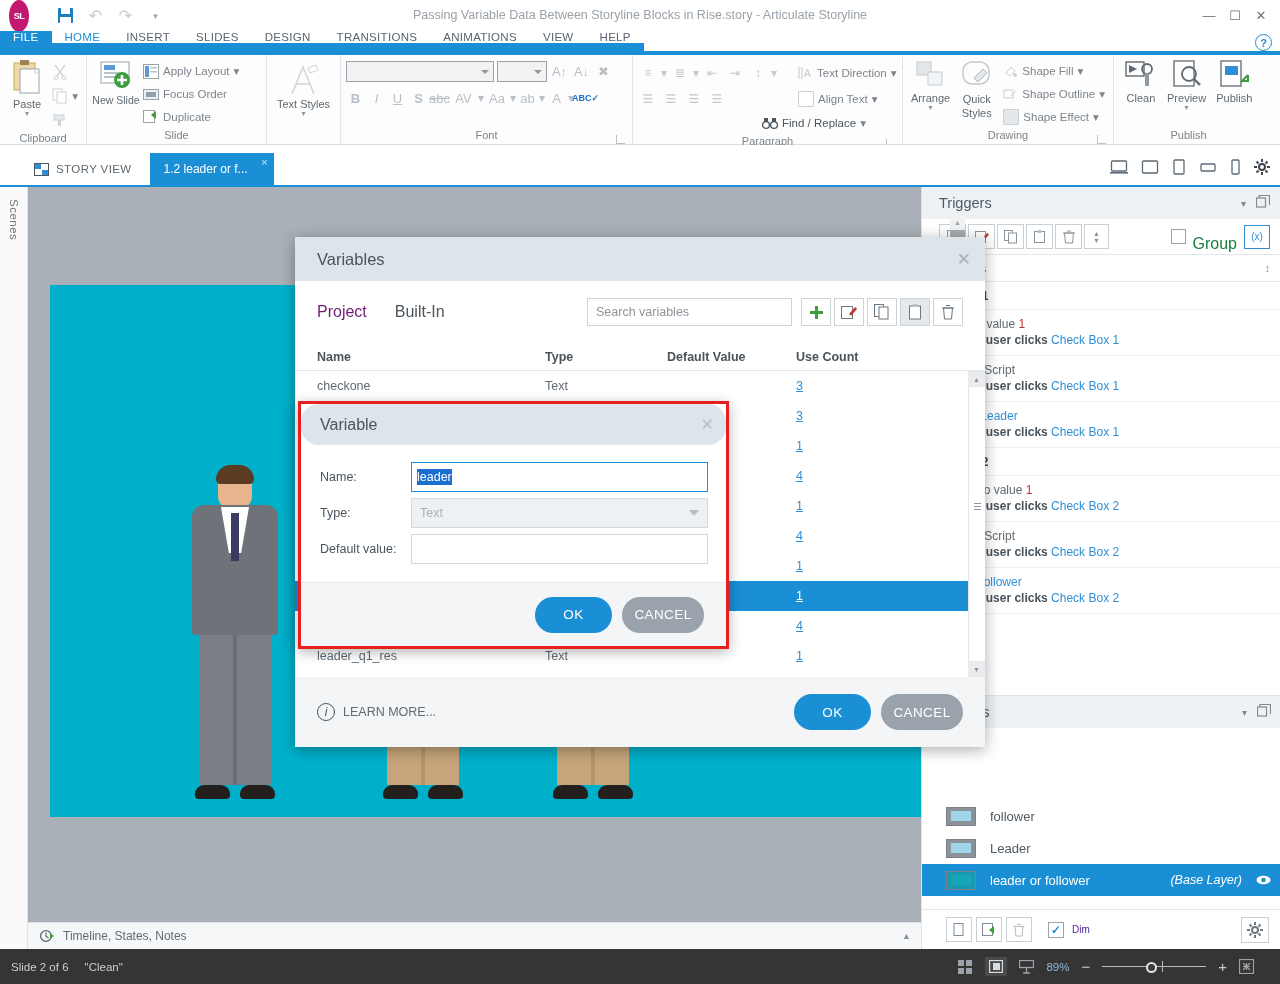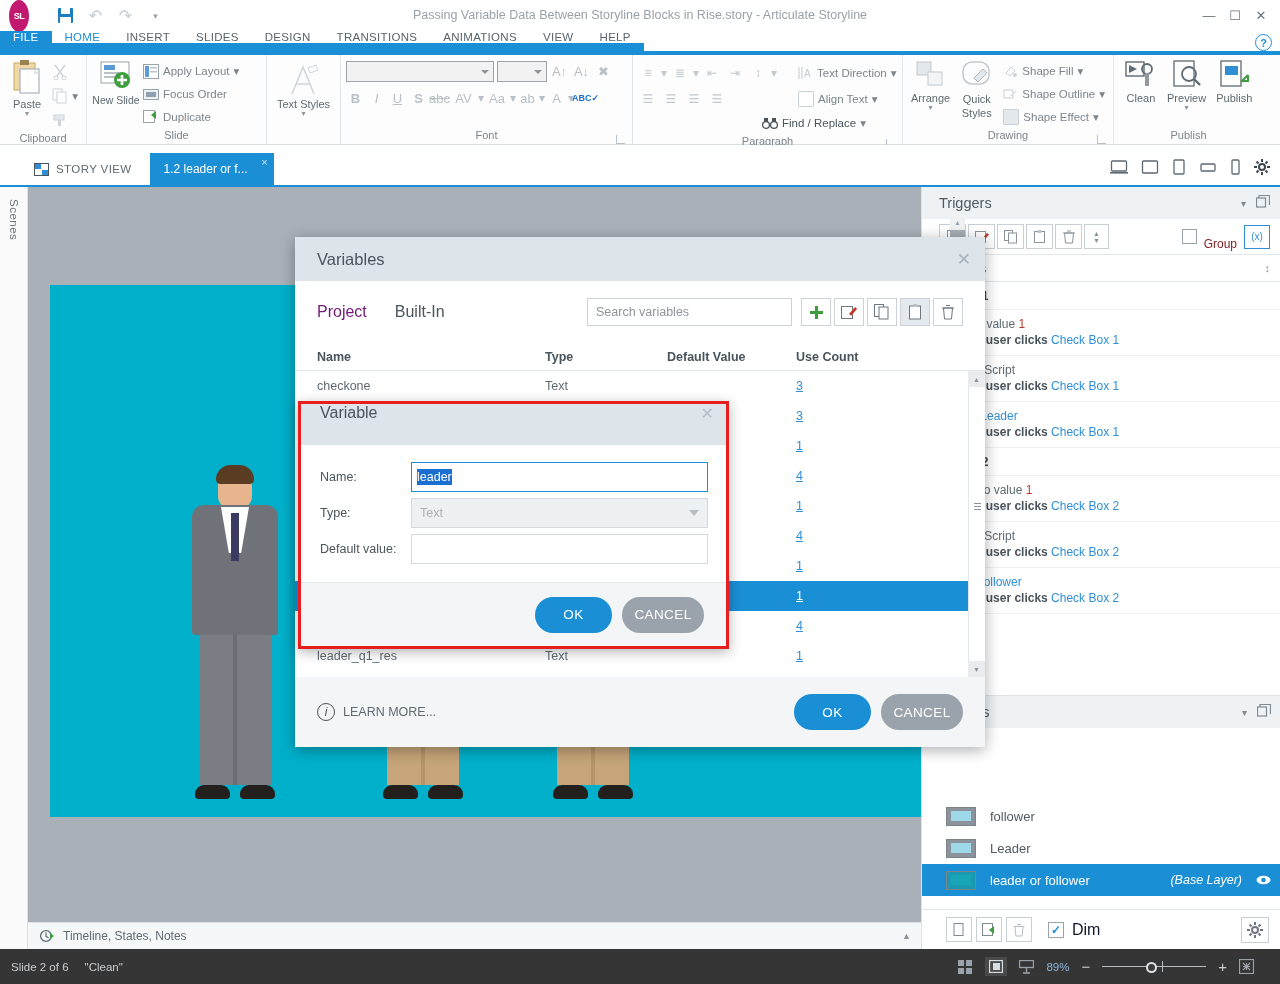--- a/index.html
+++ b/index.html
@@ -197,21 +197,21 @@
   }
   .panel-head .ph-actions { margin-left:auto; display:flex; align-items:center; gap:10px; color:#7f8a93; }
   .trig-toolbar {
     display:flex; align-items:center; height:35px; padding:0 10px 0 17px; gap:2px;
     background:#fff;
   }
   .tb-btn { width:27px;height:25px;border:1px solid #c8d0d7;background:#fff;display:flex;align-items:center;justify-content:center; }
   .tb-spin { width:25px;height:25px;border:1px solid #c8d0d7;background:#fff;display:flex;flex-direction:column;align-items:center;justify-content:center;font-size:7px;color:#8b949c;line-height:7px;}
   .grp-wrap { margin-left:auto; display:flex; align-items:center; gap:7px; }
   .grp-box { width:15px;height:15px;border:1px solid #9aa3ab;background:#fff; }
-  .grp-lbl { font-size:12px;color:#7f1d1d;margin-top:15px; }
+  .grp-lbl { font-size:16px;color:#15803d;margin-top:15px; }
   .grp-var { width:26px;height:24px;border:1px solid #2f8fd6;display:flex;align-items:center;justify-content:center;font-size:10px;color:#2f8fd6; }
   .trig-subhead {
     height:28px; display:flex; align-items:center; padding:0 10px 0 17px;
     border-top:1px solid #e2e7ec; border-bottom:1px solid #e2e7ec;
     font-size:13px; color:#4f5a63; background:#fff;
   }
   .trig-collapse { margin-left:auto; color:#8b949c; font-size:11px; }
   .trig-list { background:#fff; }
   .trig-group-title {
     height:28px; display:flex; align-items:center; padding-left:17px;
@@ -337,22 +337,22 @@
   .btn-cancel { background:#9aa3ab; min-width:82px; }
   .foot-btns { margin-left:auto; display:flex; gap:10px; }
 
   
   .dlg-variable {
     position:absolute; left:298px; top:401px; width:431px; height:248px;
     border:3px solid #e62020; background:#fff;
     box-shadow:0 3px 12px rgba(0,0,0,.3);
   }
   .vm-title {
-    height:41px; background:#dde4ea; display:flex; 
-    padding:0 12px 0 19px; font-size:16px; color:#4a545c;
+    height:41px; background:#dde4ea; display:flex; align-items:center;
+    padding:0 12px 0 19px; font-size:16px; color:#4a545c;border-radius:18px;
   }
   .vm-x { margin-left:auto; font-size:16px; color:#b6bec5; }
   .vm-body { padding:16px 18px 0 19px; background:#fff; height:127px; }
   .vm-row { display:flex; align-items:center; height:31px; margin-bottom:5px; }
   .vm-lbl { width:91px; font-size:12.5px; color:#4a545c; }
   .vm-input {
     flex:1; height:30px; border:1px solid #1a8fd6; background:#fff;
     display:flex; align-items:center; padding:0 5px; font-size:12.5px; color:#333;
   }
   .vm-sel-text { background:#1a6fd0; color:#fff; padding:1px 0; }
@@ -972,21 +972,21 @@
               </svg>
           </div>
           <div class="lt-btn">
             <svg width="14" height="14" viewBox="0 0 14 14">
                 <path d="M3 3.5 h8 l-0.9 9.5 h-6.2 z" fill="none" stroke="#b6bec5"></path>
                 <path d="M1.5 3.5 h11 M5 1.5 h4" stroke="#b6bec5"></path>
               </svg>
           </div>
           <div class="dim-wrap">
             <span class="dim-box">✓</span>
-            <span style="font-size:16px;color:#0f172a">Dim</span>
+            <span style="font-size:10px;color:#4c1d95">Dim</span>
           </div>
           <div class="lt-gear">
             <svg width="16" height="16" viewBox="0 0 16 16">
                 <circle cx="8" cy="8" r="3" fill="none" stroke="#6d7780" stroke-width="2"></circle>
                 <path d="M8 0v3M8 13v3M0 8h3M13 8h3M2.5 2.5l2 2M11.5 11.5l2 2M13.5 2.5l-2 2M4.5 11.5l-2 2" stroke="#6d7780" stroke-width="2"></path>
               </svg>
           </div>
         </div>
       </div>
 

